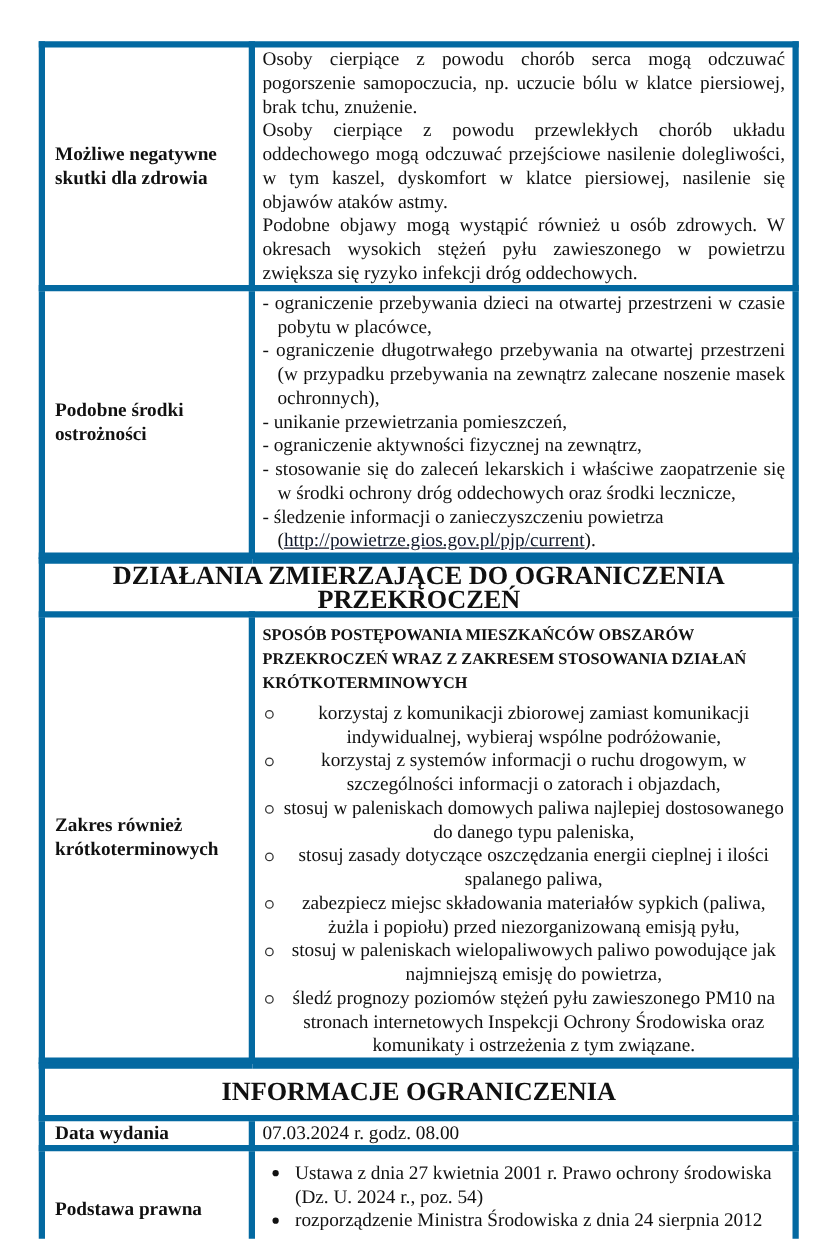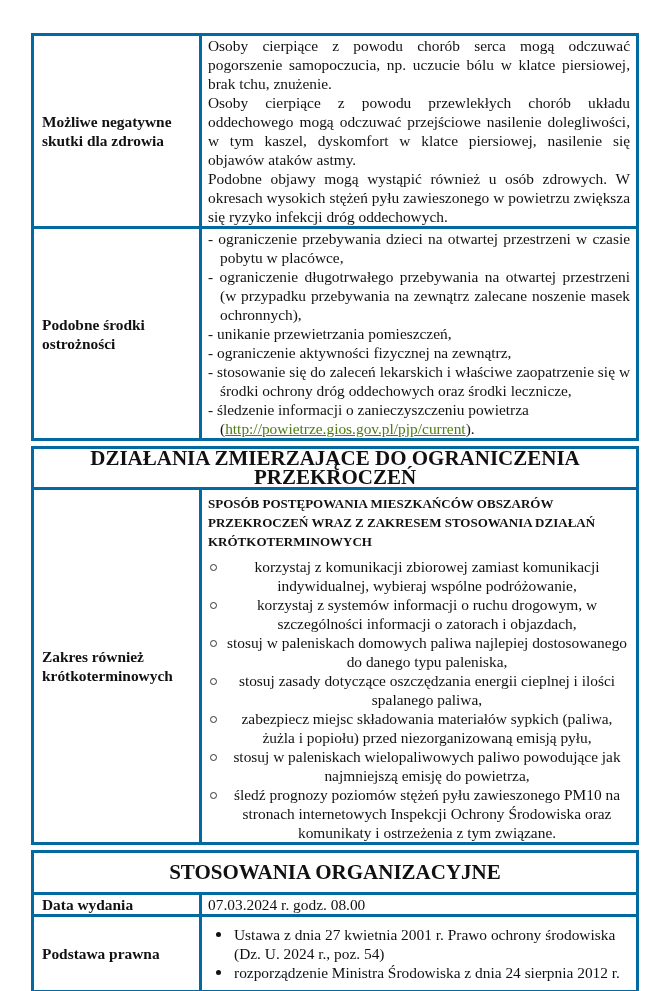--- a/index.html
+++ b/index.html
@@ -16,21 +16,21 @@
       color: #111111;
     }
     table {
       position: absolute;
       left: 31px;
       width: 608px;
       border-collapse: collapse;
       table-layout: fixed;
     }
     td {
-      border: 3px solid #0369a1;
+      border: 5px solid #0369a1;
       vertical-align: middle;
       padding: 0 6px;
       font-size: 15.4px;
       line-height: 19px;
     }
     table.outer { border: 2px solid #111; }
     col.label-col { width: 168px; }
     .label {
       font-weight: bold;
       padding-left: 8px;
@@ -97,21 +97,21 @@
       font-weight: bold;
       font-size: 21px;
     }
     .sub-heading {
       font-weight: bold;
       font-size: 13px;
       line-height: 19px;
       margin: 2px 0 6px 0;
     }
     a.link {
-      color: #4d7c0f;
+      color: #0f172a;
       text-decoration: underline;
     }
   </style>
 </head>
 <body>
 
 <table class="outer" style="top:33px;">
   <colgroup>
       <col class="label-col">
       <col>
@@ -169,21 +169,21 @@
 </tbody>
   </table>
 
 <table class="outer" style="top:850px;">
   <colgroup>
       <col class="label-col">
       <col>
     </colgroup>
   <tbody>
       <tr style="height:42px;">
-    <td colspan="2" class="section-header">STOSOWANIA ORGANIZACYJNE</td>
+    <td colspan="2" class="section-header">INFORMACJE OGRANICZENIA</td>
   </tr>
   <tr style="height:20px;">
     <td class="label">Data wydania</td>
     <td>07.03.2024 r. godz. 08.00</td>
   </tr>
   <tr style="height:57px;">
     <td class="label">Podstawa prawna</td>
     <td style="padding-left:0;">
       <ul class="dot-list">
         <li>Ustawa z dnia 27 kwietnia 2001 r. Prawo ochrony środowiska (Dz. U. 2024 r., poz. 54)</li>

